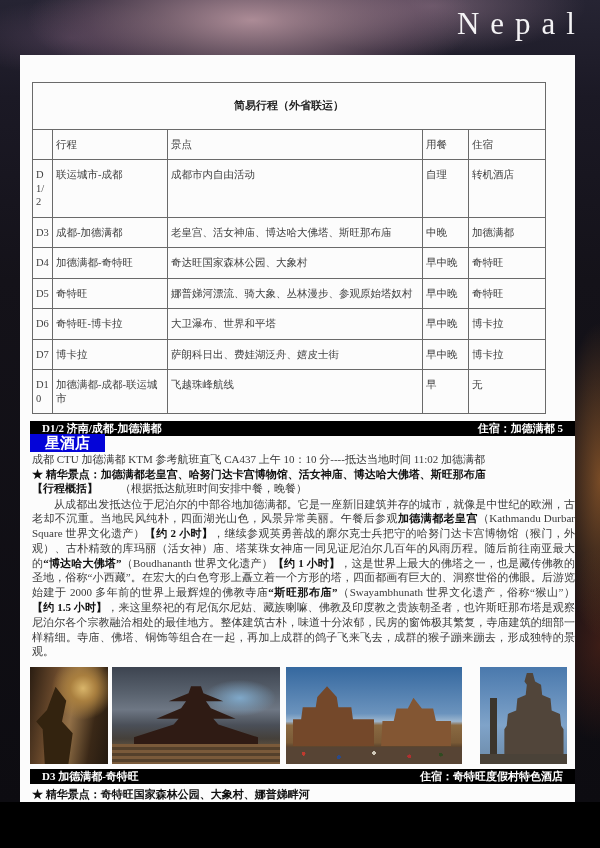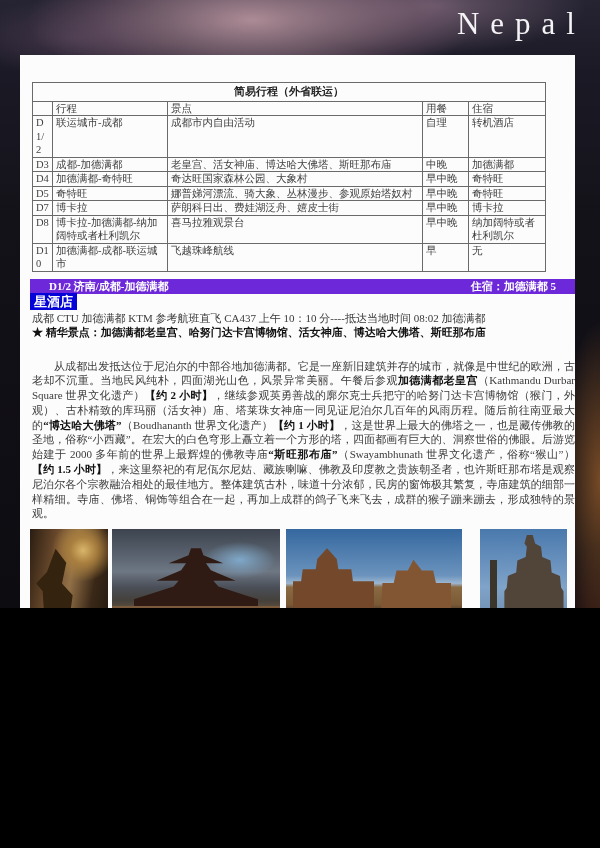--- a/index.html
+++ b/index.html
@@ -1,17 +1,17 @@
 <!DOCTYPE html>
 <html><head>
 <meta charset="utf-8">
 <style>
   html,body{margin:0;padding:0;background:#000;}
   .canvas{
-    position:relative;width:600px;height:608px;overflow:hidden;
+    position:relative;width:600px;height:802px;overflow:hidden;
     font-family:"Liberation Serif","DejaVu Serif",serif;
     background:
       radial-gradient(ellipse 300px 95px at 42% 20px, rgba(196,158,168,.85), rgba(130,98,118,.38) 55%, rgba(0,0,0,0) 75%),
       radial-gradient(ellipse 220px 70px at 72% 6px, rgba(158,128,148,.55), rgba(0,0,0,0) 70%),
       radial-gradient(ellipse 160px 55px at 12% 38px, rgba(98,76,102,.5), rgba(0,0,0,0) 70%),
       radial-gradient(ellipse 55px 210px at 100% 480px, rgba(204,124,52,.55), rgba(0,0,0,0) 75%),
       radial-gradient(ellipse 70px 130px at 100% 645px, rgba(128,52,28,.4), rgba(0,0,0,0) 75%),
       linear-gradient(180deg,#262433 0%,#1b1925 12%,#141219 35%,#0d0c11 100%);
   }
   .brand{
@@ -21,40 +21,40 @@
   .sheet{
     position:absolute;left:20px;top:55px;width:555px;height:768px;
     background:#fcfcfc;box-sizing:border-box;padding:27px 0 0 0;
   }
   
   table.itin{
     border-collapse:collapse;margin-left:12px;width:513px;
     font-size:10.5px;color:#3f3f3f;table-layout:fixed;
   }
   table.itin th,table.itin td{
-    border:1px solid #6a6a6a;padding:0 3px;text-align:left;
+    border:1px solid #6a6a6a;padding:8px 3px;text-align:left;
     font-weight:400;vertical-align:top;line-height:13.5px;word-break:break-all;
   }
   table.itin .tabletitle{
-    text-align:center;font-weight:700;color:#222;font-size:11px;padding:2px;
+    text-align:center;font-weight:700;color:#222;font-size:11px;padding:16px;
   }
   
   .bluebar{
     margin:0 0 0 10px;width:545px;box-sizing:border-box;
-    background:#6d28d9;color:#fff;font-weight:700;font-size:11px;
+    background:#000000;color:#fff;font-weight:700;font-size:11px;
     display:flex;justify-content:space-between;
-    padding:1px 19px;line-height:13px;
+    padding:1px 12px;line-height:13px;
   }
   .wrapline{margin-left:10px;line-height:14px;}
-  .bluehl{background:#0404d8;color:#fff;font-weight:700;font-size:13px;padding:1px 4px;}
+  .bluehl{background:#0404d8;color:#fff;font-weight:700;font-size:15px;padding:1px 15px;}
   
   .bodytext{margin:2px 10px 0 12px;width:543px;font-size:11px;color:#3a3a3a;}
   .line{line-height:14.5px;}
   .bold{font-weight:700;color:#111;}
-  .para{line-height:14.8px;text-align:justify;text-indent:22px;margin-top:19px;}
+  .para{line-height:14.8px;text-align:justify;text-indent:22px;margin-top:1px;}
   
   .photos{display:flex;margin:8px 0 5px 10px;height:97px;}
   .photo{position:relative;height:97px;overflow:hidden;}
   .p1{width:78px;margin-right:4px;
       background:
         radial-gradient(circle at 68% 22%, #d9b56a 0%, #a97f3f 14%, rgba(0,0,0,0) 34%),
         linear-gradient(100deg,#2a1d12 0%,#6b4a2c 30%,#927047 52%,#3a2817 78%,#241a10 100%);}
   .p1 .statue{position:absolute;left:8%;bottom:0;width:55%;height:80%;background:#33230f;
       clip-path:polygon(20% 100%,15% 55%,0% 45%,25% 30%,45% 0%,70% 18%,60% 45%,85% 60%,75% 100%);}
   .p2{width:168px;margin-right:6px;
@@ -136,32 +136,32 @@
             <td>奇特旺</td>
           </tr>
           <tr>
             <td>D5</td>
             <td>奇特旺</td>
             <td>娜普娣河漂流、骑大象、丛林漫步、参观原始塔奴村</td>
             <td>早中晚</td>
             <td>奇特旺</td>
           </tr>
           <tr>
+            <td>D6</td>
+            <td>奇特旺-博卡拉</td>
+            <td>大卫瀑布、世界和平塔</td>
+            <td>早中晚</td>
+            <td>博卡拉</td>
+          </tr>
+          <tr>
             <td>D7</td>
             <td>博卡拉</td>
             <td>萨朗科日出、费娃湖泛舟、嬉皮士街</td>
             <td>早中晚</td>
             <td>博卡拉</td>
-          </tr>
-          <tr>
-            <td>D8</td>
-            <td>博卡拉-加德满都-纳加阔特或者杜利凯尔</td>
-            <td>喜马拉雅观景台</td>
-            <td>早中晚</td>
-            <td>纳加阔特或者杜利凯尔</td>
           </tr>
           <tr>
             <td>D10</td>
             <td>加德满都-成都-联运城市</td>
             <td>飞越珠峰航线</td>
             <td>早</td>
             <td>无</td>
           </tr>
         </tbody>
     </table>
@@ -170,22 +170,23 @@
 
     <div class="bluebar">
       <span>D1/2 济南/成都-加德满都</span>
       <span>住宿：加德满都 5</span>
     </div>
     <div class="wrapline">
       <span class="bluehl">星酒店</span>
     </div>
 
     <div class="bodytext">
-      <div class="line">成都 CTU  加德满都 KTM  参考航班直飞 CA437  上午 10：10 分----抵达当地时间 08:02  加德满都</div>
+      <div class="line">成都 CTU  加德满都 KTM  参考航班直飞 CA437  上午 10：10 分----抵达当地时间 11:02  加德满都</div>
       <div class="line bold">★ 精华景点：加德满都老皇宫、哈努门达卡宫博物馆、活女神庙、博达哈大佛塔、斯旺那布庙</div>
+      <div class="line"><span class="bold">【行程概括】</span><span>　　（根据抵达航班时间安排中餐，晚餐）</span></div>
       <div class="para"><span>从成都出发抵达位于尼泊尔的中部谷地加德满都。它是一座新旧建筑并存的城市，就像是中世纪的欧洲，古老却不沉重。当地民风纯朴，四面湖光山色，风景异常美丽。午餐后参观</span><span class="bold">加德满都老皇宫</span><span>（Kathmandu Durbar Square 世界文化遗产）</span><span class="bold">【约 2 小时】</span><span>，继续参观英勇善战的廓尔克士兵把守的哈努门达卡宫博物馆（猴门，外观）、古朴精致的库玛丽（活女神）庙、塔莱珠女神庙一同见证尼泊尔几百年的风雨历程。随后前往南亚最大的</span><span class="bold">“博达哈大佛塔”</span><span>（Boudhananth 世界文化遗产）</span><span class="bold">【约 1 小时】</span><span>，这是世界上最大的佛塔之一，也是藏传佛教的圣地，俗称“小西藏”。在宏大的白色穹形上矗立着一个方形的塔，四面都画有巨大的、洞察世俗的佛眼。后游览始建于 2000 多年前的世界上最辉煌的佛教寺庙</span><span class="bold">“斯旺那布庙”</span><span>（Swayambhunath 世界文化遗产，俗称“猴山”）　</span><span class="bold">【约 1.5 小时】</span><span>，来这里祭祀的有尼佤尔尼姑、藏族喇嘛、佛教及印度教之贵族朝圣者，也许斯旺那布塔是观察尼泊尔各个宗教融洽相处的最佳地方。整体建筑古朴，味道十分浓郁，民房的窗饰极其繁复，寺庙建筑的细部一样精细。寺庙、佛塔、铜饰等组合在一起，再加上成群的鸽子飞来飞去，成群的猴子蹦来蹦去，形成独特的景观。</span></div>
     </div>
 
     <div class="photos">
       <div class="photo p1">
           <div class="statue"></div>
         </div>
       <div class="photo p2">
           <div class="pagoda"></div>
           <div class="steps"></div>

